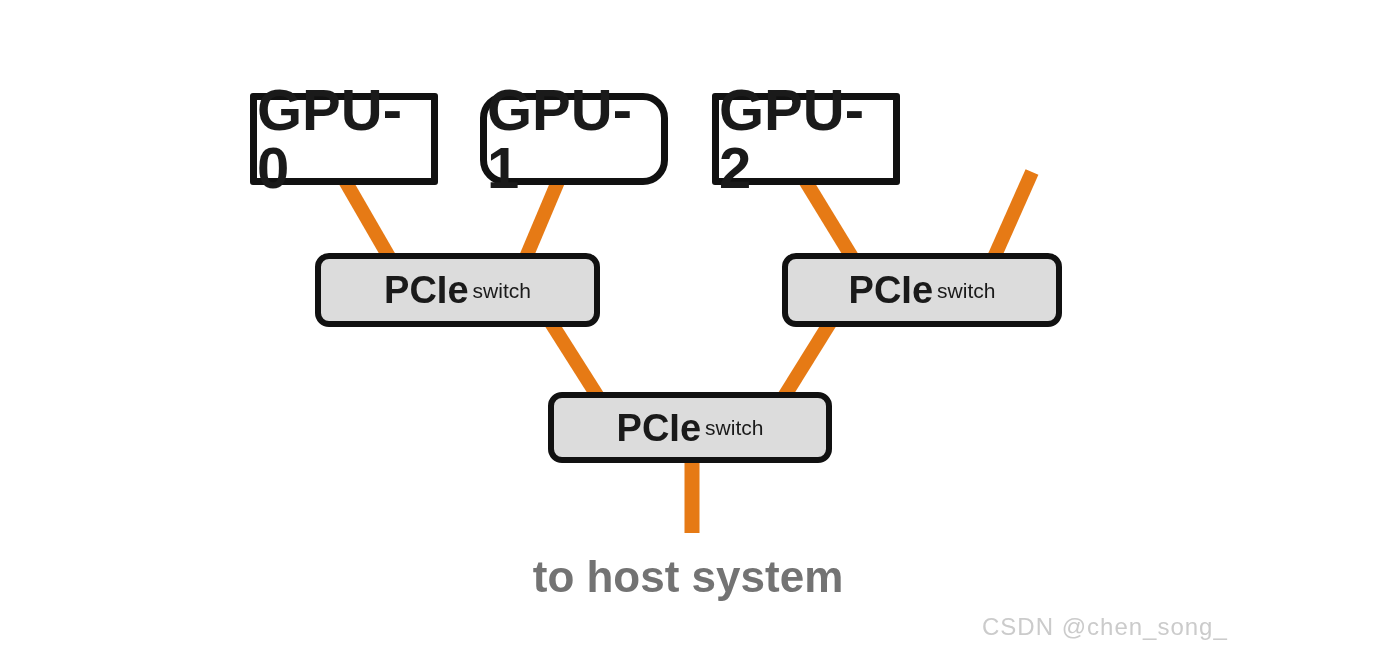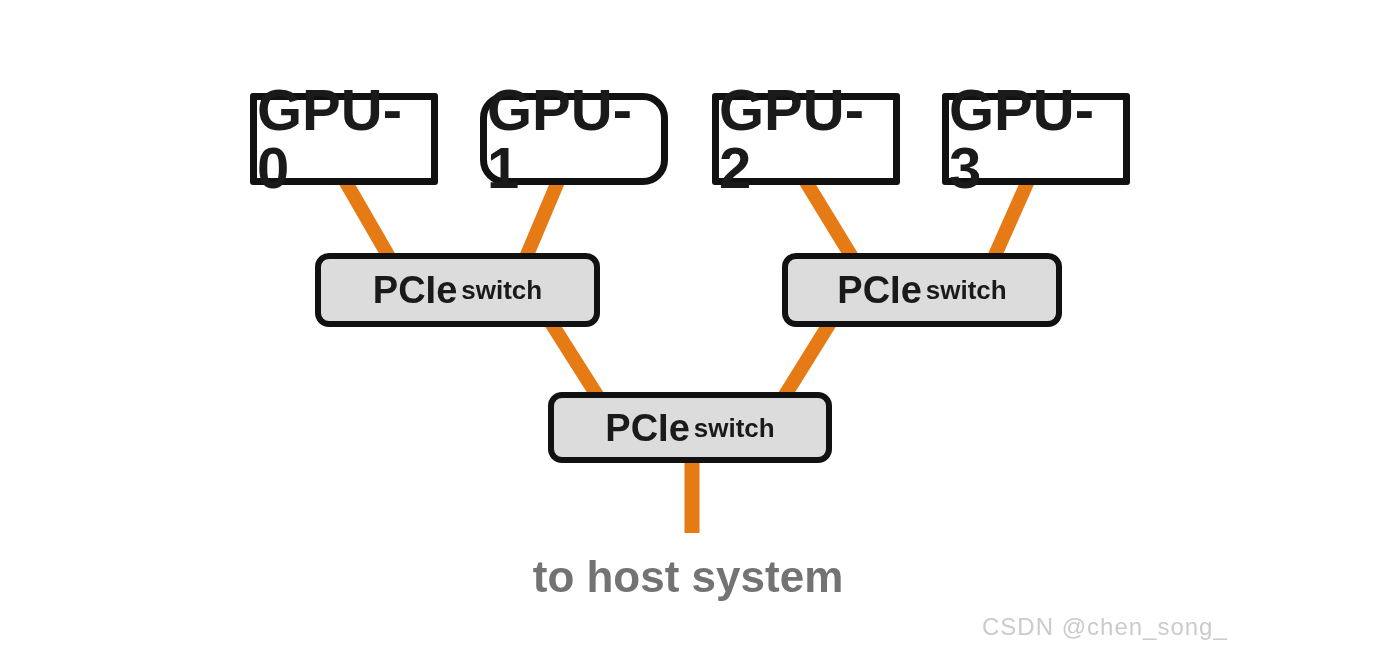--- a/index.html
+++ b/index.html
@@ -35,21 +35,21 @@
   .switch-box {
     border: 6px solid #111111;
     border-radius: 14px;
     background: #dcdcdc;
     gap: 4px;
   }
   .switch-label-primary {
     font-size: 38px; font-weight: 700; color: #1a1a1a; line-height: 1;
   }
   .switch-label-secondary {
-    font-size: 26px; font-weight: 700; color: #1a1a1a; line-height: 1;
+    font-size: 21px; font-weight: 400; color: #1a1a1a; line-height: 1;
   }
   
   .gpu-0 { left: 250px; top: 93px;  width: 188px; height: 92px; }
   .gpu-1 { left: 480px; top: 93px;  width: 188px; height: 92px; border-radius: 25px; }
   .gpu-2 { left: 712px; top: 93px;  width: 188px; height: 92px; }
   .gpu-3 { left: 942px; top: 93px;  width: 188px; height: 92px; }
   
   .switch-left  { left: 315px; top: 253px; width: 285px; height: 74px; }
   .switch-right { left: 782px; top: 253px; width: 280px; height: 74px; }
   .switch-root  { left: 548px; top: 392px; width: 284px; height: 71px; }
@@ -86,23 +86,20 @@
 
   <div class="node gpu-box gpu-0">
     <span class="gpu-label">GPU-0</span>
   </div>
   <div class="node gpu-box gpu-1">
     <span class="gpu-label">GPU-1</span>
   </div>
   <div class="node gpu-box gpu-2">
     <span class="gpu-label">GPU-2</span>
   </div>
-  <div class="node gpu-box gpu-3">
-    <span class="gpu-label">GPU-3</span>
-  </div>
 
   <div class="node switch-box switch-left">
     <span class="switch-label-primary">PCIe</span>
     <span class="switch-label-secondary">switch</span>
   </div>
   <div class="node switch-box switch-right">
     <span class="switch-label-primary">PCIe</span>
     <span class="switch-label-secondary">switch</span>
   </div>
 

